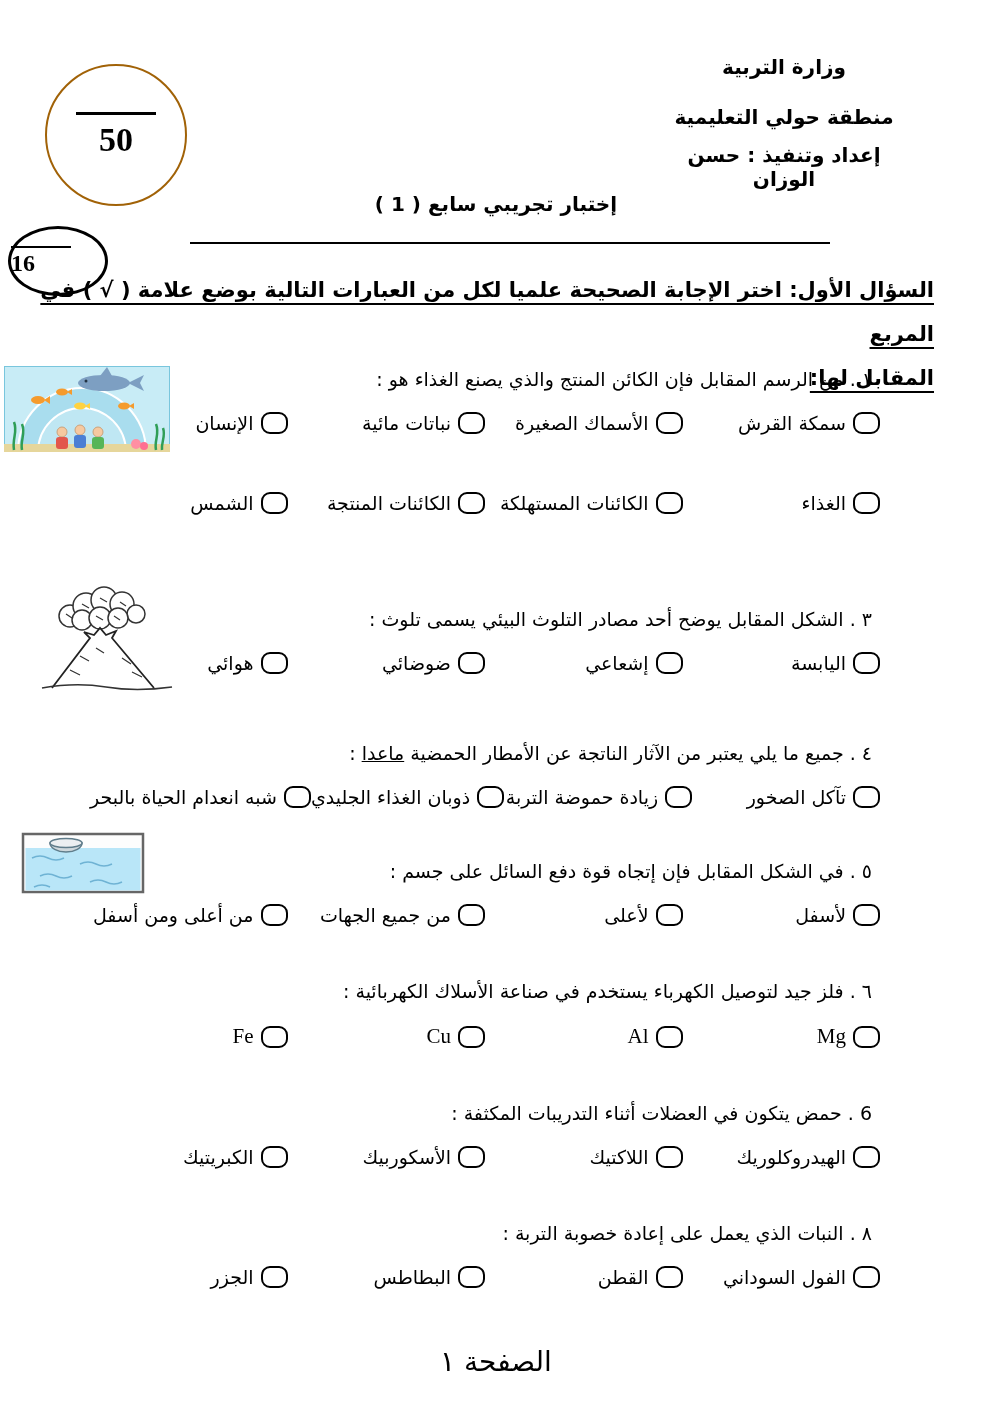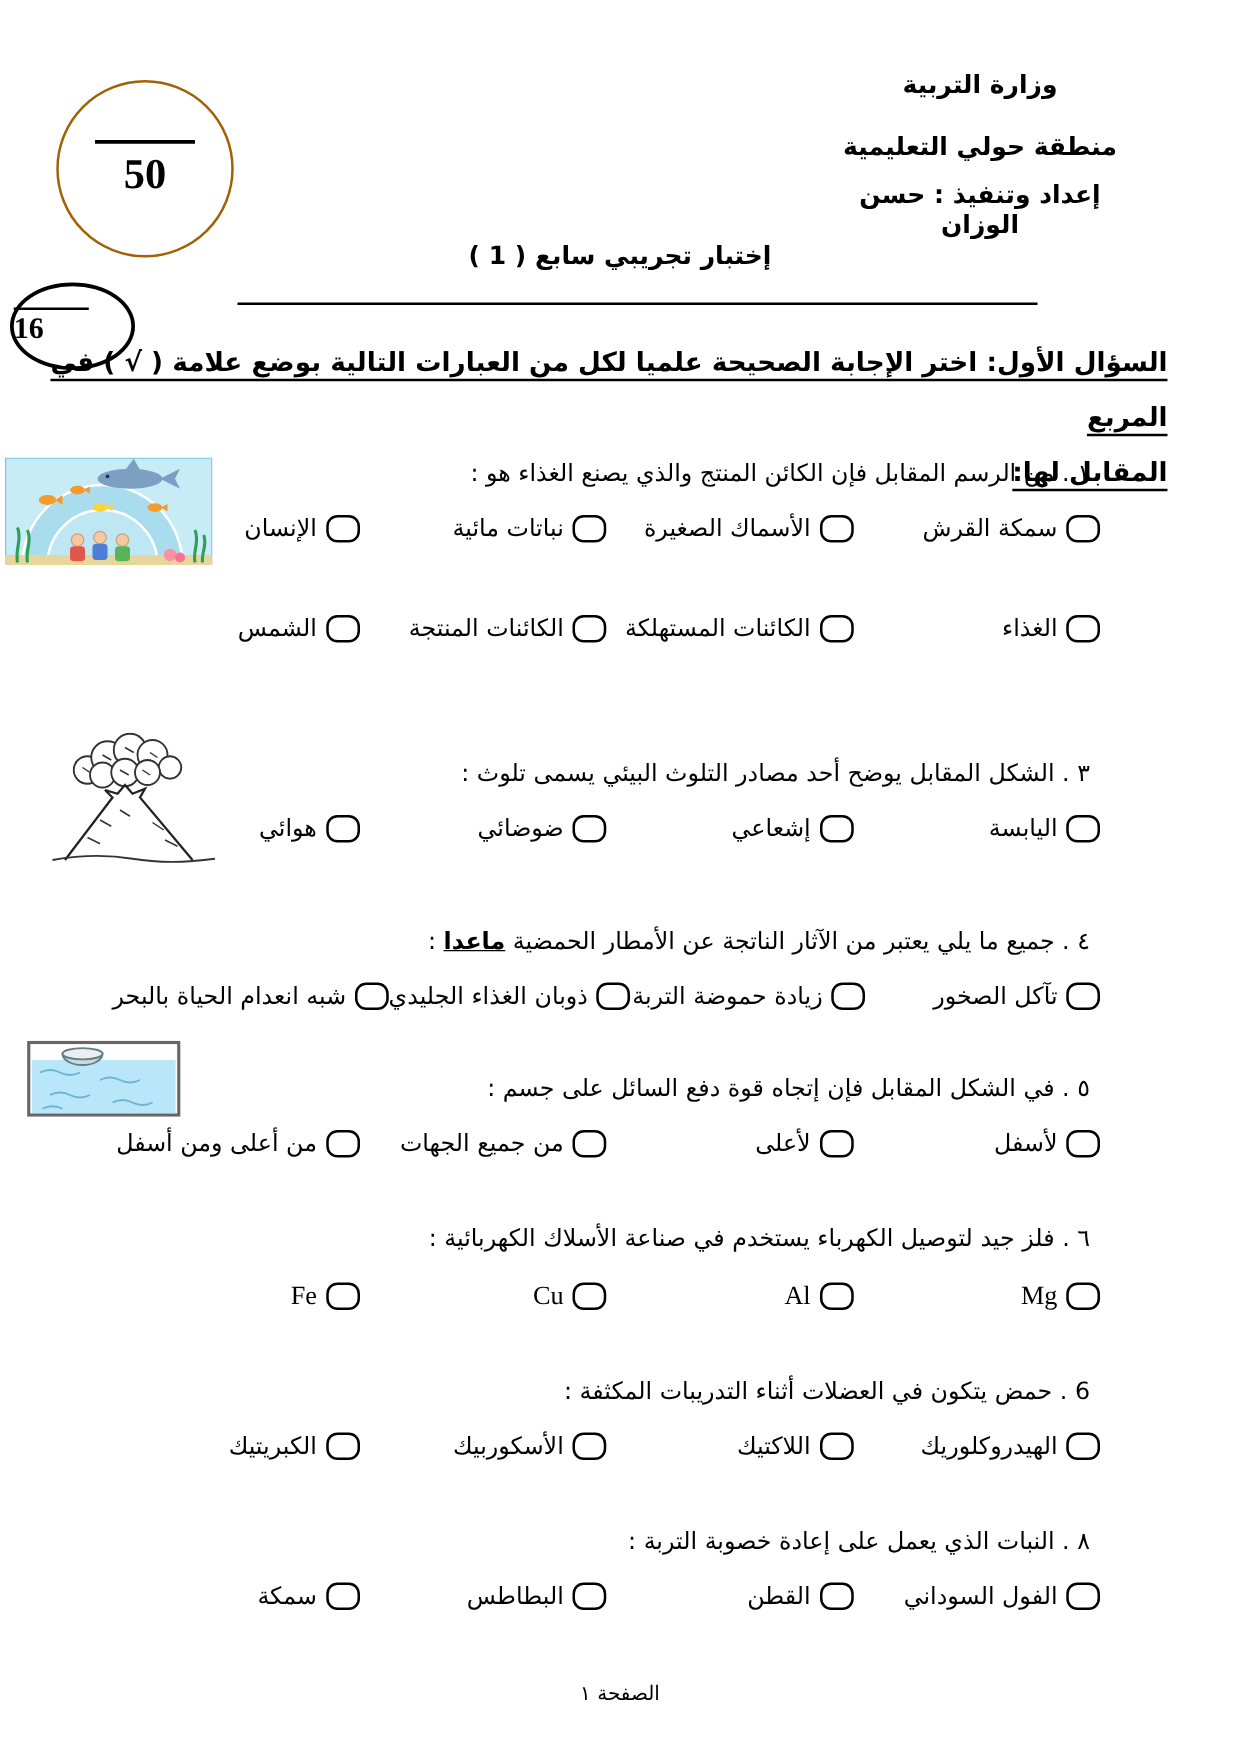--- a/index.html
+++ b/index.html
@@ -34,33 +34,33 @@
   .exam-title { top:192px; left:0; right:0; text-align:center; font-weight:bold; font-size:20px; }
   .divider { top:242px; left:190px; width:640px; border-top:2.5px solid #000; height:0; }
 
   
   .sec-title { top:268px; right:58px; left:25px; text-align:right; font-weight:bold; font-size:21px; line-height:44px; }
   .sec-title .u { text-decoration:underline; text-decoration-thickness:2px; text-underline-offset:6px; }
 
   
   .q-block { left:0; right:0; }
   .q-text { text-align:right; padding-right:120px; font-size:19px; height:32px; white-space:nowrap; }
-  .q-text b { font-weight:bold; text-decoration:underline;margin-top:26px; }
+  .q-text b { font-weight:normal; text-decoration:underline;margin-top:26px; }
   .opts {
     margin:12px 112px 0 auto; width:790px;
     display:grid; grid-template-columns:repeat(4,1fr);
   }
   .opt { display:flex; align-items:center; gap:7px; white-space:nowrap; font-size:19px; cursor:pointer; }
   .chk { flex:0 0 auto; width:27px; height:22px; border:2px solid #000; border-radius:9px; background:#fff; }
   .metal { font-family:"Liberation Serif", serif; font-size:21px; }
 
   .fig { position:absolute; }
   .fig svg { display:block; }
 
-  .footer { top:1345px; left:0; right:0; text-align:center; font-size:16px; }
+  .footer { top:1345px; left:0; right:0; text-align:center; font-size:28px; }
 </style>
 </head>
 <body>
 
 <div class="page">
 
   <div class="abs score-circle">
     <div class="score-line"></div>
     <div class="score-num">50</div>
   </div>
@@ -313,20 +313,20 @@
       <label class="opt">
         <span class="chk"></span>
         <span>القطن</span>
       </label>
       <label class="opt">
         <span class="chk"></span>
         <span>البطاطس</span>
       </label>
       <label class="opt">
         <span class="chk"></span>
-        <span>سمكة</span>
+        <span>الجزر</span>
       </label>
     </div>
   </section>
 
   <div class="abs footer">الصفحة ١</div>
 
 </div>
 
 </body></html>

